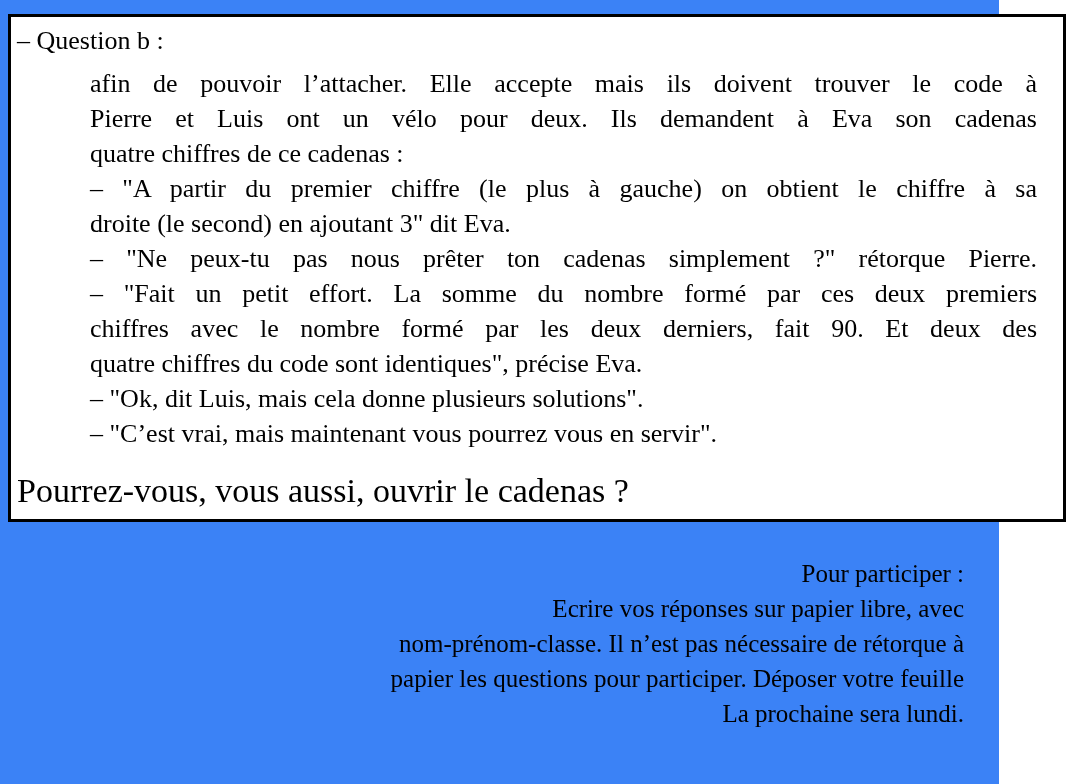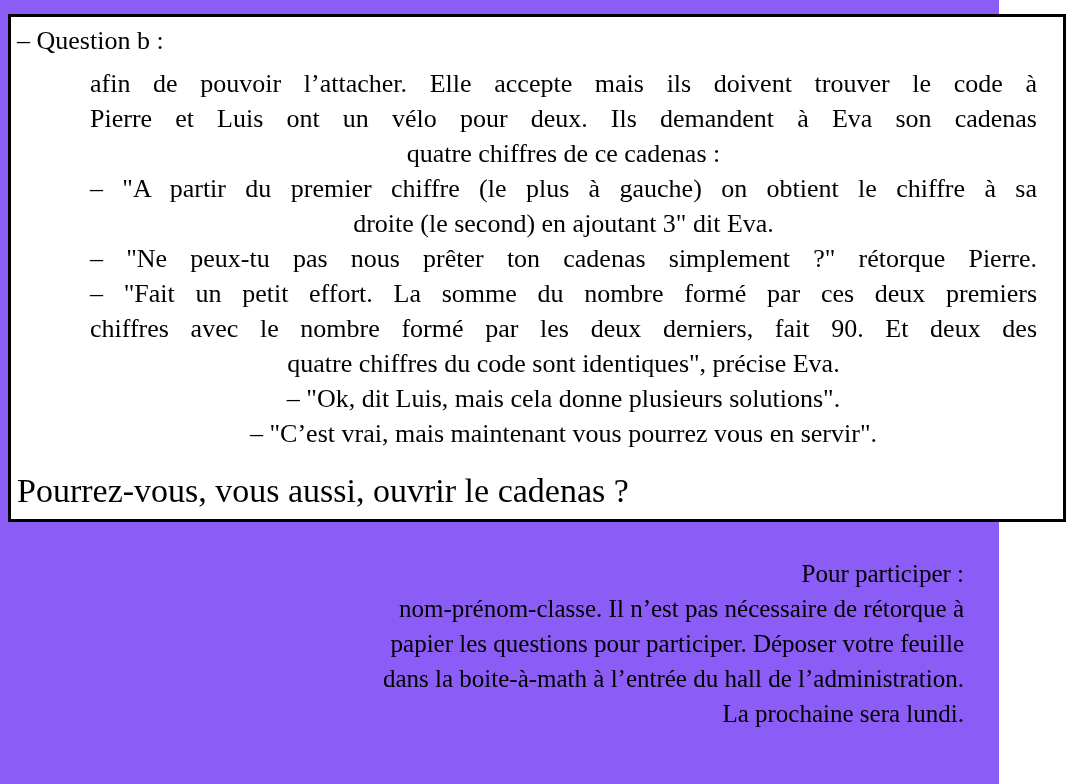--- a/index.html
+++ b/index.html
@@ -3,36 +3,36 @@
 <meta charset="utf-8">
 <style>
   * { margin: 0; padding: 0; box-sizing: border-box; }
   html, body {
     width: 1072px; height: 784px;
     background: #ffffff;
     font-family: "Liberation Serif", "DejaVu Serif", serif;
     color: #000000;
     overflow: hidden;
   }
-  .page { position: relative; width: 999px; height: 784px; background: #8b5cf6; font-family: Liberation Serif, serif; }
+  .page { position: relative; width: 999px; height: 784px; background: #3b82f6; font-family: Liberation Serif, serif; }
 
   .question-box {
     position: absolute;
     left: 8px; top: 14px;
     width: 1058px; height: 508px;
     border: 3px solid #000;
     padding: 6px 26px 10px 6px;
     background: #fff;
   }
   .box-text { font-size: 26px; line-height: 35px; }
   .q-label { margin-bottom: 8px; }
   .indent-block { margin-left: 73px; }
   .line { font-size: 26px; line-height: 35px; white-space: normal; }
   .j { text-align: justify; text-align-last: justify; }
-  .l { text-align: center; }
+  .l { text-align: left; }
   .closing-line { margin-top: 22px; font-size: 34px; line-height: 35px; }
 
   .footer-block {
     position: absolute;
     top: 556px; right: 35px;
     width: 780px;
     text-align: right;
   }
   .footer-line { font-size: 25px; line-height: 35px; }
 </style>
@@ -56,19 +56,19 @@
       <div class="line l">quatre chiffres du code sont identiques", précise Eva.</div>
       <div class="line l">– "Ok, dit Luis, mais cela donne plusieurs solutions".</div>
       <div class="line l">– "C’est vrai, mais maintenant vous pourrez vous en servir".</div>
     </div>
 
     <div class="closing-line">Pourrez-vous, vous aussi, ouvrir le cadenas ?</div>
   </div>
 
   <div class="footer-block">
     <div class="footer-line">Pour participer :</div>
+    <div class="footer-line">Ecrire vos réponses sur papier libre, avec</div>
     <div class="footer-line">nom-prénom-classe. Il n’est pas nécessaire de rétorque à</div>
     <div class="footer-line">papier les questions pour participer. Déposer votre feuille</div>
-    <div class="footer-line">dans la boite-à-math à l’entrée du hall de l’administration.</div>
     <div class="footer-line">La prochaine sera lundi.</div>
   </div>
 
 </div>
 
 </body></html>

